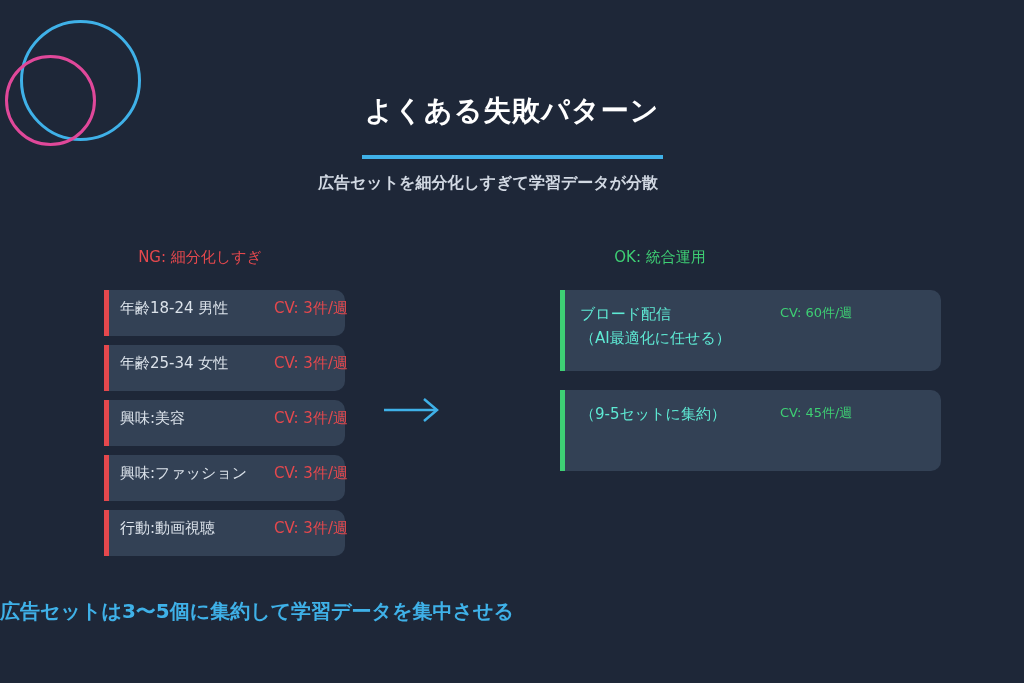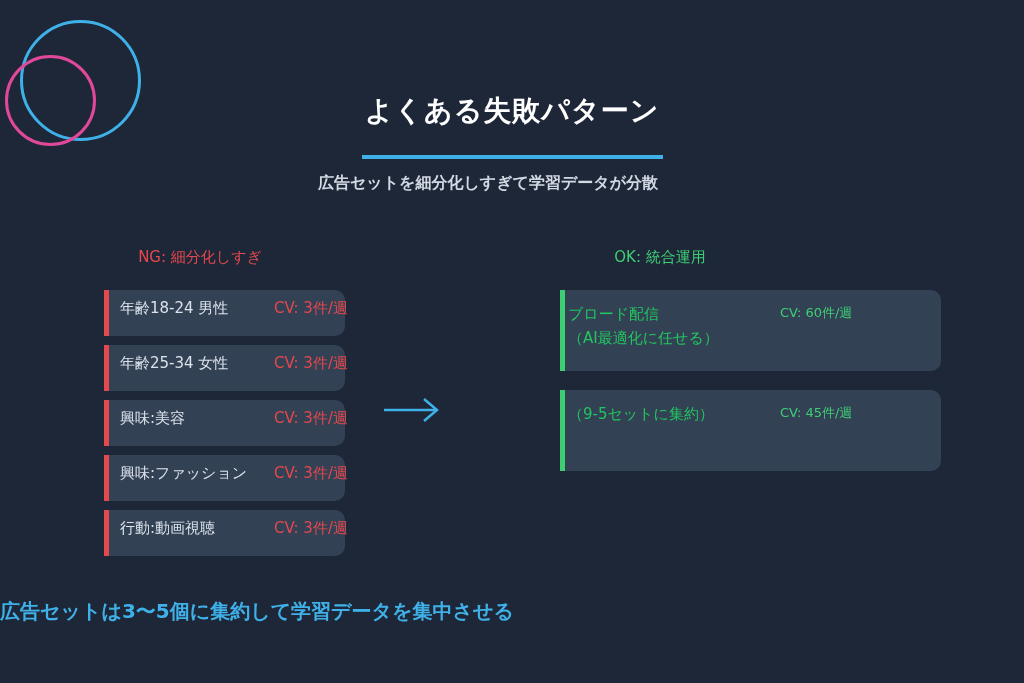--- a/index.html
+++ b/index.html
@@ -27,21 +27,21 @@
       position: absolute; background: #334155; border-radius: 0 10px 10px 0;
       box-sizing: border-box;
     }
     .card .bar { position: absolute; left: 0; top: 0; bottom: 0; width: 5px; }
     .ng-card { left: 80px; width: 241px; height: 46px; margin-left: 24px; }
     .ng-card .bar { background: #e5484d; }
     .ng-card .label { position: absolute; left: 16px; top: 9px; color: #dbe2ea; font-size: 15px; white-space: nowrap; }
     .ng-card .cv { position: absolute; left: 170px; top: 9px; color: #e5484d; font-size: 15px; white-space: nowrap; }
     .ok-card { left: 560px; width: 381px; height: 81px; }
     .ok-card .bar { background: #3ecf74; }
-    .ok-card .label { position: absolute; left: 8px; top: 12px; color: #22c55e; font-size: 15px; line-height: 24px; white-space: nowrap; }
+    .ok-card .label { position: absolute; left: 20px; top: 12px; color: #5eead4; font-size: 15px; line-height: 24px; white-space: nowrap; }
     .ok-card .cv { position: absolute; left: 220px; top: 14px; color: #3ecf74; font-size: 13px; white-space: nowrap; }
     .arrow { left: 382px; top: 396px; width: 58px; height: 28px; }
     .conclusion {
       left: 0; width: 1024px; top: 598px; text-align: left;
       color: #3fb1e8; font-size: 20px; font-weight: bold;
     }
   </style>
 </head>
 <body>
 

